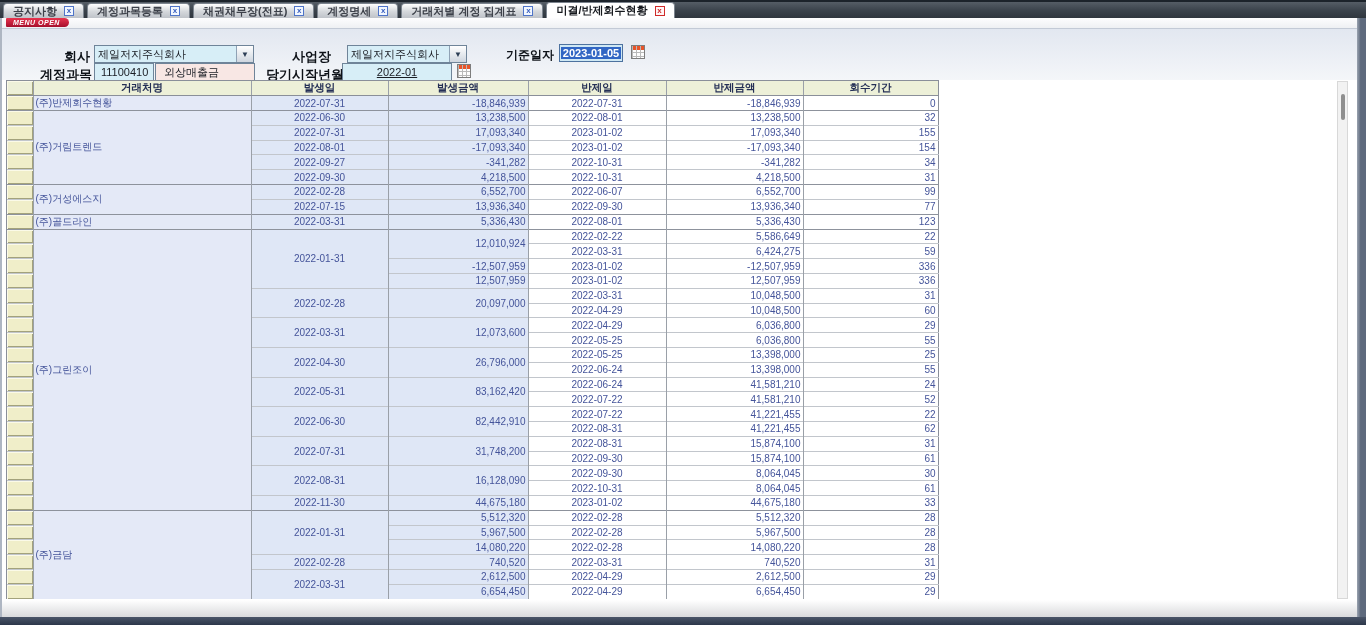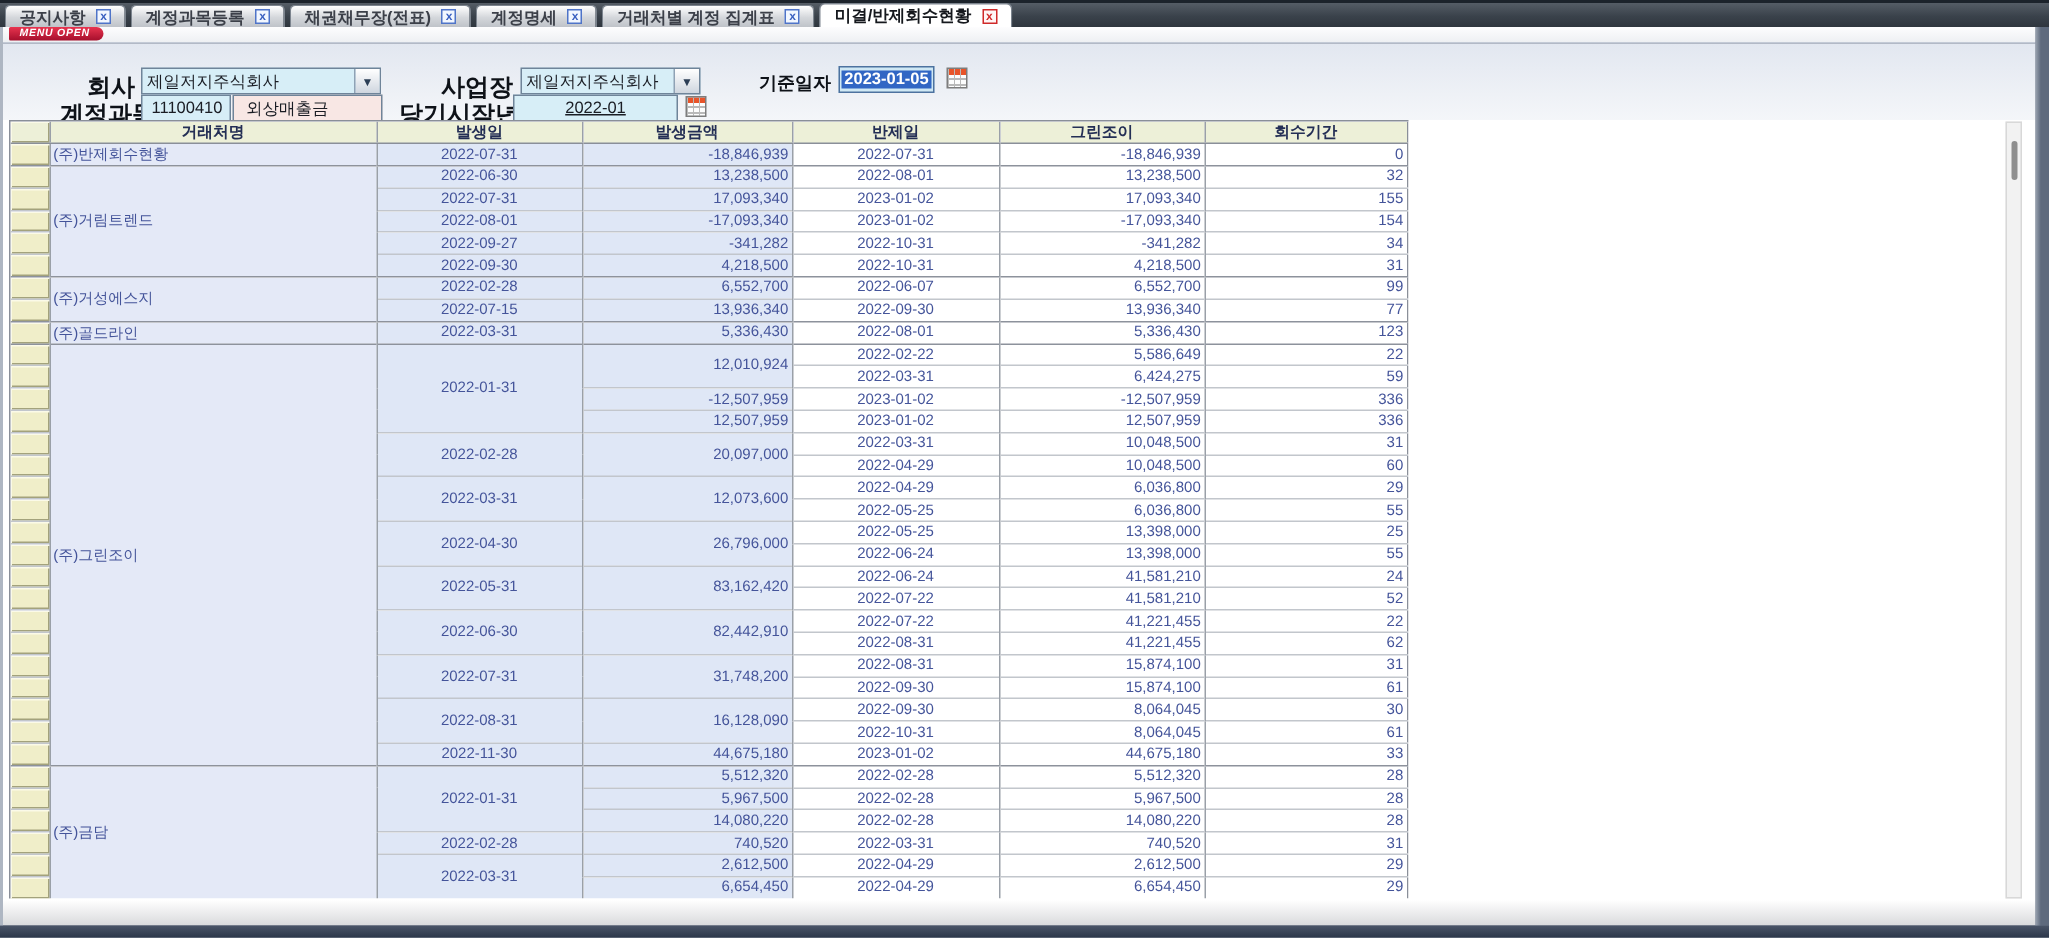--- a/index.html
+++ b/index.html
@@ -25,21 +25,21 @@
   .menurow { position:absolute; left:2px; top:18px; width:1355px; height:10px;
     background:linear-gradient(#fdfdfe,#eef0f3); }
   .menuopen { position:absolute; left:4px; top:0px; height:9px; padding:0 9px 0 7px;
     background:linear-gradient(#e8344f,#a60f2c); border-radius:2px 9px 9px 2px;
     color:#fff; font-size:7px; font-weight:bold; font-style:italic; letter-spacing:.5px;
     line-height:9px; cursor:pointer; }
 
   
   .formpanel { position:absolute; left:2px; top:28px; width:1355px; height:52px;
     background:linear-gradient(#e2e7f0,#f4f6f9); border-top:1px solid #c3cad6; }
-  .flabel { position:absolute; font-size:16px; font-weight:bold; color:#0e1218; white-space:nowrap; }
+  .flabel { position:absolute; font-size:13px; font-weight:bold; color:#0e1218; white-space:nowrap; }
   .fld { position:absolute; height:18px; border:1px solid #6f8499; background:#d7eef7;
     font-size:11px; color:#1a1d24; display:flex; align-items:center; }
   .combo .txt { flex:1; padding-left:3px; overflow:hidden; white-space:nowrap; }
   .combo .arrow { width:17px; height:100%; border-left:1px solid #8fa2b5;
     background:linear-gradient(#ffffff,#cfd6df); display:flex; align-items:center;
     justify-content:center; font-size:8px; color:#2c3e55; cursor:pointer; }
   .pink { background:#f8e7e4; }
   .center { justify-content:center; }
   .datefld { background:#cfe8f4; border:1px solid #4d729f; justify-content:center; }
   .sel { background:#3166c4; color:#ffffff; padding:0 2px; font-weight:bold; }
@@ -118,21 +118,21 @@
     <div class="menuopen">MENU OPEN</div>
   </div>
 
   <div class="formpanel">
     <div class="flabel" style="left:40px;top:19px;width:48px;text-align:right;">회사</div>
     <div class="fld combo" style="left:92px;top:16px;width:160px;">
       <span class="txt">제일저지주식회사</span>
       <span class="arrow">▼</span>
     </div>
 
-    <div class="flabel" style="left:290px;top:19px;width:50px;text-align:right;">사업장</div>
+    <div class="flabel" style="left:290px;top:19px;width:50px;text-align:left;">사업장</div>
     <div class="fld combo" style="left:345px;top:16px;width:120px;">
       <span class="txt">제일저지주식회사</span>
       <span class="arrow">▼</span>
     </div>
 
     <div class="flabel" style="left:500px;top:18px;width:52px;text-align:right;font-size:12px;">기준일자</div>
     <div class="fld datefld" style="left:557px;top:15px;width:64px;">
       <span class="sel">2023-01-05</span>
     </div>
     <div class="cal" style="left:629px;top:16px;"></div>
@@ -164,21 +164,21 @@
             <col style="width:137px">
             <col style="width:135px">
         </colgroup>
         <tbody id="gridbody">
           <tr class="hdr">
             <td class="rowhdr"></td>
             <td>거래처명</td>
             <td>발생일</td>
             <td>발생금액</td>
             <td>반제일</td>
-            <td>그린조이</td>
+            <td>반제금액</td>
             <td>회수기간</td>
           </tr>
         <tr class="gs">
               <td class="rowhdr"></td>
               <td class="c-name">(주)반제회수현황</td>
               <td class="c-d1">2022-07-31</td>
               <td class="c-a1">-18,846,939</td>
               <td class="c-d2">2022-07-31</td>
               <td class="c-a2">-18,846,939</td>
               <td class="c-p">0</td>

